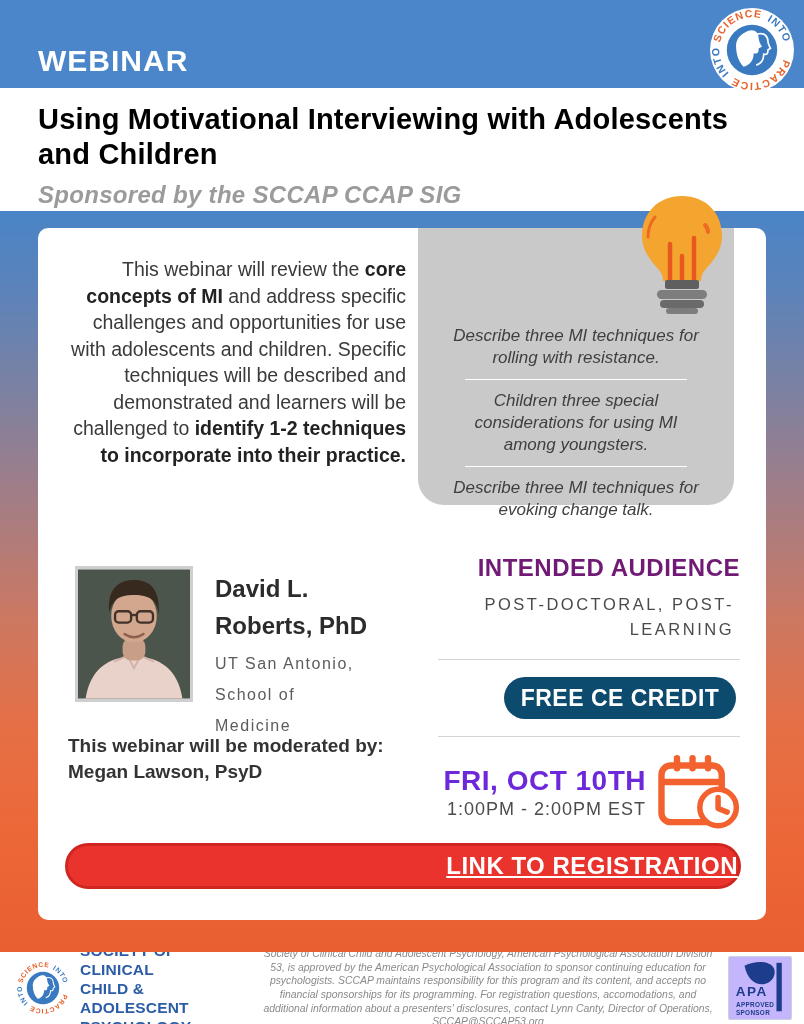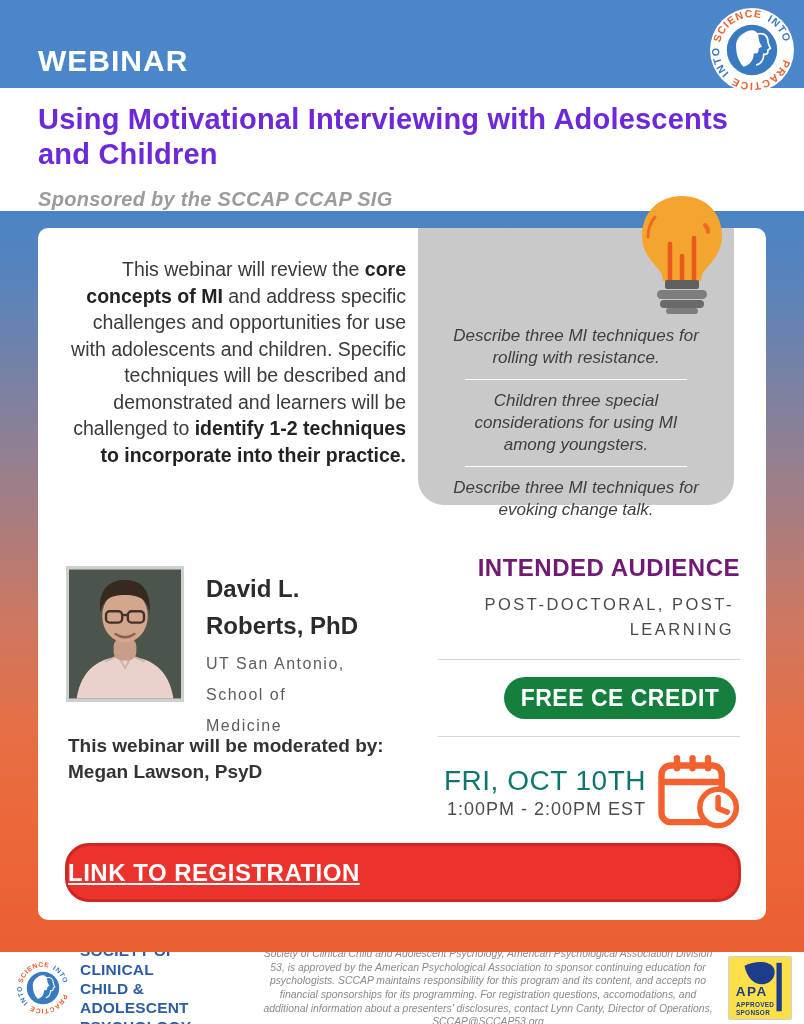--- a/index.html
+++ b/index.html
@@ -7,72 +7,72 @@
   body { font-family:"Liberation Sans", sans-serif; }
   .page { position:relative; width:804px; height:1024px; overflow:hidden; background:#fff; }
 
   
   .header-bar { position:relative; height:88px; background:#4a86c9; }
   .webinar-label { position:absolute; left:38px; top:44px; color:#fff; font-size:30px; font-weight:bold; letter-spacing:1px; }
   .sip-logo-top { position:absolute; top:8px; right:10px; width:84px; height:84px; }
 
   
   .title-area { height:123px; background:#fff; padding:14px 38px 0 38px; }
-  .page-title { font-size:29px; line-height:35px; font-weight:bold; color:#6d28d9; max-width:700px; letter-spacing:0.2px; }
-  .page-subtitle { margin-top:16px; font-size:20px; font-weight:bold; font-style:italic; color:#9b9b9b; letter-spacing:0.3px; }
+  .page-title { font-size:29px; line-height:35px; font-weight:bold; color:#000000; max-width:700px; letter-spacing:0.2px; }
+  .page-subtitle { margin-top:9px; font-size:24px; font-weight:bold; font-style:italic; color:#9b9b9b; letter-spacing:0.3px; }
 
   
   .body-bg { position:relative; height:741px;
     background:linear-gradient(180deg,#4a84c6 0%, #5a83bb 10%, #7e81a0 25%, #a67d83 40%, #cc7862 55%, #e66f45 70%, #ec6738 85%, #e95f31 100%); }
 
   .card { position:absolute; left:38px; top:17px; width:728px; height:692px; background:#fff; border-radius:10px; }
 
   
   .description { position:absolute; left:16px; top:28px; width:352px; font-size:19.5px; line-height:26.5px; color:#3a3a3a; text-align:right; }
   .description .bold { font-weight:bold; color:#222; }
 
   
   .objectives-box { position:absolute; left:380px; top:0; width:316px; height:277px; background:#c9c9c9; border-radius:0 0 26px 26px; }
   .objectives-title { position:absolute; left:28px; top:22px; width:185px; color:#fff; font-size:26px; font-weight:bold; line-height:34px; letter-spacing:1px; }
   .objectives-list { position:absolute; left:0; top:97px; width:100%; padding:0 32px; }
   .objective-item { font-size:17px; font-style:italic; color:#3f3f3f; line-height:22px; text-align:center; }
   .obj-divider { height:1px; background:#fff; width:88%; margin:10px auto; }
   .bulb-icon { position:absolute; left:600px; top:-34px; width:88px; height:120px; }
 
   
-  .presenter-row { position:absolute; left:28px; top:338px; display:flex; }
+  .presenter-row { position:absolute; left:37px; top:338px; display:flex; }
   .presenter-photo { width:118px; height:136px; border:3px solid #cfcfcf; flex:none; }
   .presenter-photo svg { display:block; width:100%; height:100%; }
   .presenter-text { margin-left:22px; padding-top:4px; }
   .presenter-name { font-size:24px; font-weight:bold; color:#2b2b2b; line-height:37px; white-space:pre-line; }
   .presenter-affiliation { margin-top:4px; font-size:16px; color:#5c5c5c; line-height:31px; letter-spacing:1.5px; white-space:pre-line; }
   .moderator-note { position:absolute; left:30px; top:505px; font-size:19px; font-weight:bold; color:#333; line-height:26px; white-space:pre-line; }
 
   
   .right-col { position:absolute; left:400px; top:326px; width:302px; }
   .audience-title { font-size:24px; font-weight:bold; color:#701a75; text-align:right; letter-spacing:0.5px; }
   .audience-value { margin-top:10px; font-size:16.5px; color:#4a4a4a; letter-spacing:2.5px; line-height:25px; text-align:right; padding-right:6px; white-space:pre-line; }
   .col-divider { height:1px; background:#d5d5d5; margin:17px 0; }
-  .ce-pill { width:232px; height:42px; margin:0 4px 0 auto; background:#15803d; border-radius:21px; color:#fff; font-size:23px; font-weight:bold; text-align:center; line-height:42px; letter-spacing:0.5px; }
+  .ce-pill { width:232px; height:42px; margin:0 4px 0 auto; background:#0c4a6e; border-radius:21px; color:#fff; font-size:23px; font-weight:bold; text-align:center; line-height:42px; letter-spacing:0.5px; }
   .date-row { display:flex; justify-content:flex-end; align-items:center; gap:10px; }
   .date-text { text-align:right; }
-  .date-line { font-size:28px; font-weight:normal; color:#0f766e; letter-spacing:0.5px; }
+  .date-line { font-size:28px; font-weight:bold; color:#6d28d9; letter-spacing:0.5px; }
   .time-line { margin-top:2px; font-size:18px; color:#4c4c4c; letter-spacing:1px; }
   .calendar-icon { width:84px; height:76px; flex:none; }
 
   
-  .register-button { position:absolute; left:27px; top:615px; width:676px; height:59px; background:#e9332c; border:3px solid #cf2620; border-radius:24px; display:flex; align-items:center; justify-content:flex-start; cursor:pointer; }
+  .register-button { position:absolute; left:27px; top:615px; width:676px; height:46px; background:#e9332c; border:3px solid #cf2620; border-radius:24px; display:flex; align-items:center; justify-content:flex-end; cursor:pointer; }
   .register-button span { color:#fff; font-size:24px; font-weight:bold; text-decoration:underline; letter-spacing:0.5px; }
 
   
   .footer { height:72px; background:#fff; display:flex; align-items:center; padding:0 12px 0 16px; gap:10px; }
   .sip-logo-footer { width:54px; height:54px; flex:none; }
   .footer-org { font-size:15.5px; font-weight:bold; color:#2b5ca5; line-height:19px; white-space:pre-line; width:168px; flex:none; letter-spacing:0.2px; }
   .footer-disclaimer { flex:1; font-size:10.4px; font-style:italic; color:#8a8a8a; line-height:13.6px; text-align:center; max-width:486px; margin:0 auto; }
-  .apa-box { width:64px; height:64px; border:1px solid #c9d2e0; border-radius:2px; flex:none; background:#fde047; }
+  .apa-box { width:64px; height:64px; border:1px solid #c9d2e0; border-radius:2px; flex:none; background:#c4b5fd; }
   .apa-box svg { display:block; width:100%; height:100%; }
 </style>
 </head>
 <body>
 
 <svg width="0" height="0" style="position:absolute" aria-hidden="true">
   <defs>
     <symbol id="sip-logo" viewBox="0 0 100 100">
       <circle cx="50" cy="50" r="50" fill="#ffffff"></circle>
       <circle cx="50" cy="50" r="30" fill="#3a7ac0"></circle>

